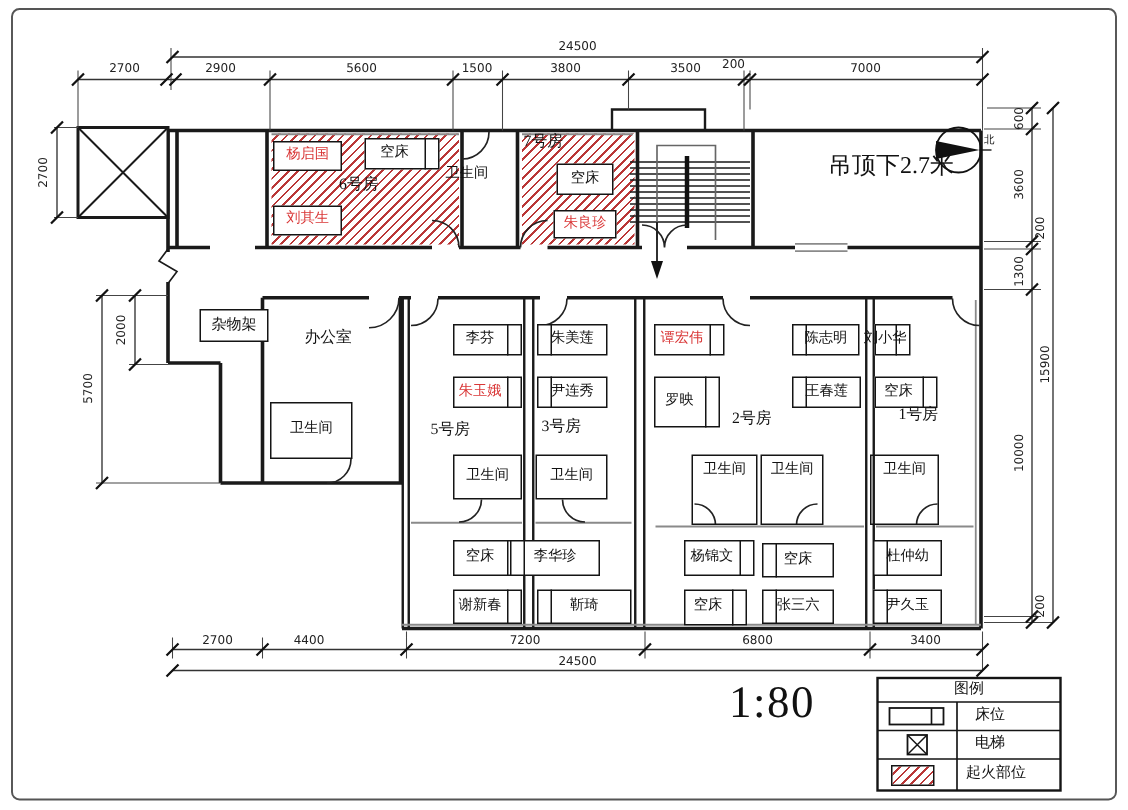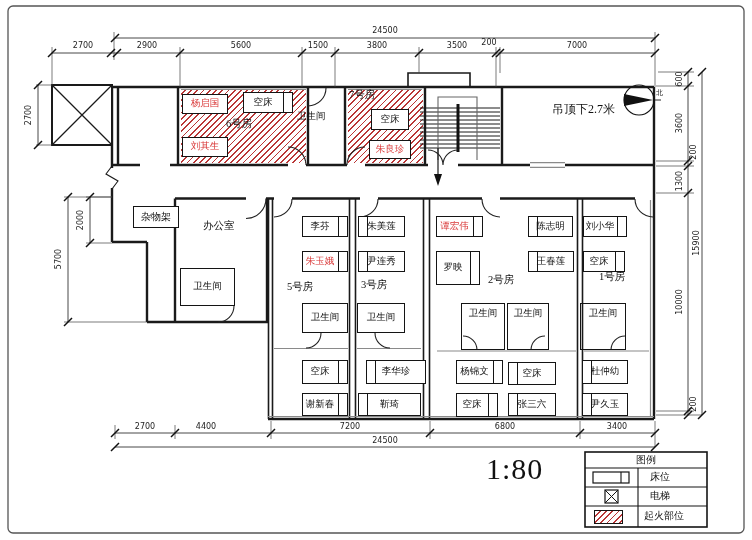--- a/index.html
+++ b/index.html
@@ -20,21 +20,21 @@
        display:flex;align-items:center;justify-content:center;font-size:10px;line-height:1;white-space:nowrap}
   .bath{position:absolute;z-index:3;border:1.5px solid #141414;background:transparent;box-sizing:border-box;
         display:flex;align-items:center;justify-content:center;font-size:9.5px;line-height:1;white-space:nowrap}
   .bath.tall{align-items:flex-start;padding-top:5px}
   .dim{position:absolute;z-index:3;font-family:"DejaVu Sans","Liberation Sans",sans-serif;font-size:8px;color:#222;
        transform:translate(-50%,-50%);white-space:nowrap;line-height:1}
   .dim.v{transform:translate(-50%,-50%) rotate(-90deg)}
   .title{position:absolute;z-index:3;font-size:30px;letter-spacing:3px;white-space:nowrap}
   .leg{position:absolute;z-index:3;font-size:10px;line-height:1;white-space:nowrap}
   .north{position:absolute;z-index:3;font-size:7px;line-height:1}
-  .ann{position:absolute;z-index:3;font-size:12px;line-height:1;white-space:nowrap}
+  .ann{position:absolute;z-index:3;font-size:16px;line-height:1;white-space:nowrap}
 </style>
 </head>
 <body>
 
 <div class="canvas">
 
   <div class="hatch" style="left:181px;top:89px;width:125px;height:74px"></div>
   <div class="hatch" style="left:348px;top:89px;width:75px;height:74px"></div>
   <div class="hatch" style="left:594px;top:510px;width:27px;height:12px;border:1.2px solid #141414;z-index:3"></div>
 
@@ -131,33 +131,33 @@
   <div class="bed" style="left:371px;top:109px;width:38px;height:21px">空床</div>
   <div class="bed red" style="left:369px;top:140px;width:42px;height:19px">朱良珍</div>
 
   <div class="bed pr" style="left:302px;top:216px;width:46px;height:21px">李芬</div>
   <div class="bed pr red" style="left:302px;top:251px;width:46px;height:21px">朱玉娥</div>
   <div class="bed pr" style="left:302px;top:360px;width:46px;height:24px">空床</div>
   <div class="bed pr" style="left:302px;top:393px;width:46px;height:23px">谢新春</div>
 
   <div class="bed pl" style="left:358px;top:216px;width:47px;height:21px">朱美莲</div>
   <div class="bed pl" style="left:358px;top:251px;width:47px;height:21px">尹连秀</div>
-  <div class="bed pl" style="left:366px;top:360px;width:60px;height:24px">李华珍</div>
+  <div class="bed pl" style="left:340px;top:360px;width:60px;height:24px">李华珍</div>
   <div class="bed pl" style="left:358px;top:393px;width:63px;height:23px">靳琦</div>
 
   <div class="bed pr red" style="left:436px;top:216px;width:47px;height:21px">谭宏伟</div>
   <div class="bed pr" style="left:436px;top:251px;width:44px;height:34px">罗映</div>
   <div class="bed pl" style="left:528px;top:216px;width:45px;height:21px">陈志明</div>
   <div class="bed pl" style="left:528px;top:251px;width:46px;height:21px">王春莲</div>
   <div class="bed pr" style="left:456px;top:360px;width:47px;height:24px">杨锦文</div>
   <div class="bed pl" style="left:508px;top:362px;width:48px;height:23px">空床</div>
   <div class="bed pr" style="left:456px;top:393px;width:42px;height:24px">空床</div>
   <div class="bed pl" style="left:508px;top:393px;width:48px;height:23px">张三六</div>
 
-  <div class="bed pr" style="left:583px;top:216px;width:44px;height:21px">刘小华</div>
+  <div class="bed pr" style="left:583px;top:216px;width:24px;height:21px">刘小华</div>
   <div class="bed pr" style="left:583px;top:251px;width:42px;height:21px">空床</div>
   <div class="bed pl" style="left:582px;top:360px;width:46px;height:24px">杜仲幼</div>
   <div class="bed pl" style="left:582px;top:393px;width:46px;height:23px">尹久玉</div>
 
   <div class="bath" style="left:302px;top:303px;width:46px;height:30px">卫生间</div>
   <div class="bath" style="left:357px;top:303px;width:48px;height:30px">卫生间</div>
   <div class="bath tall" style="left:461px;top:303px;width:44px;height:47px">卫生间</div>
   <div class="bath tall" style="left:507px;top:303px;width:42px;height:47px">卫生间</div>
   <div class="bath tall" style="left:580px;top:303px;width:46px;height:47px">卫生间</div>
   <div class="bath" style="left:180px;top:268px;width:55px;height:38px">卫生间</div>

